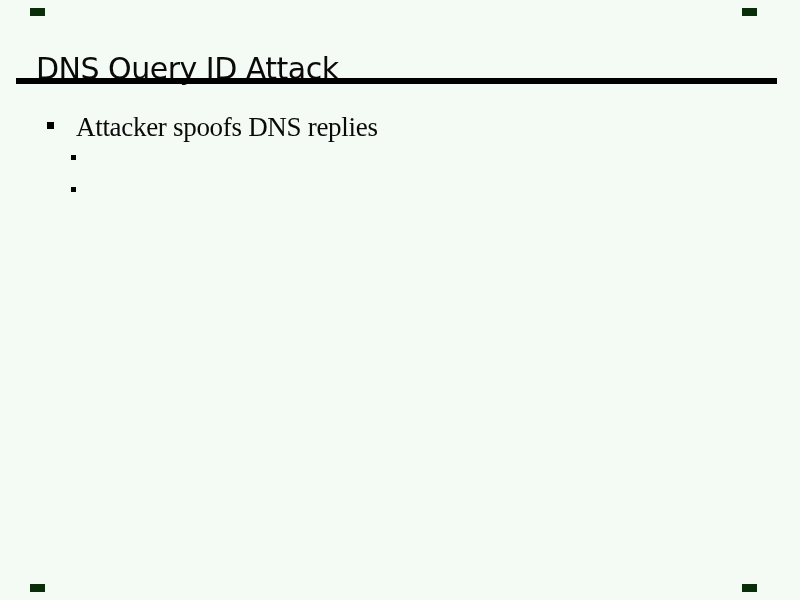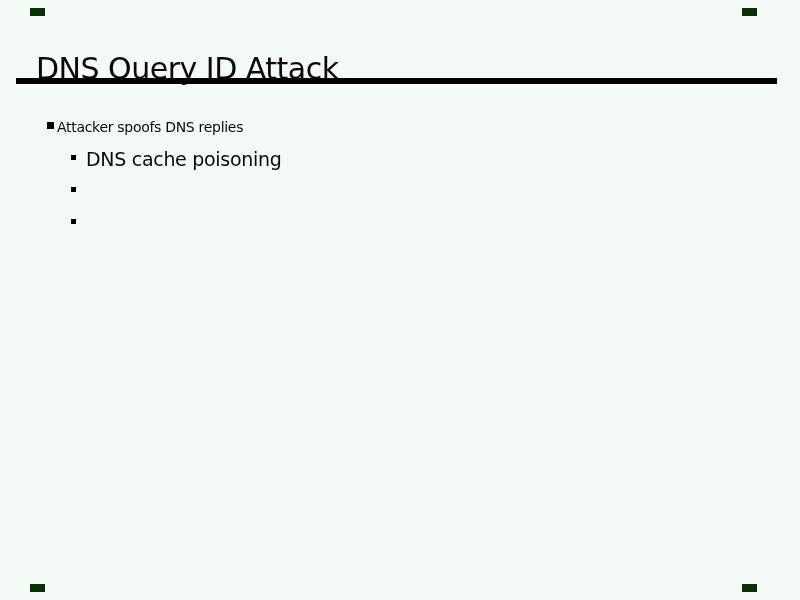--- a/index.html
+++ b/index.html
@@ -76,22 +76,23 @@
     width: 5px;
     height: 5px;
   }
   .line .text {
     position: absolute;
     top: 0;
     line-height: 30px;
     letter-spacing: -0.3px;
   }
   .line.l1 .text {
-    left: 57px;
-    font-size: 14px;
+    left: 76px;
+    font-size: 27px;
+    font-family: Liberation Serif, serif;
   }
   .line.l2 .text {
     left: 86px;
     font-size: 19px;
   }
 </style>
 </head>
 <body>
 
 <div class="slide" style="background: rgb(244, 250, 244);">
@@ -105,23 +106,19 @@
 
   <div class="title-rule" style="background: rgb(0, 0, 0);"></div>
 
   <div class="bullets">
       <div class="line l1">
         <span class="marker"></span>
         <span class="text">Attacker spoofs DNS replies</span>
       </div>
       <div class="line l2">
         <span class="marker"></span>
-        <span class="text">DNS cache poisoning</span>
-      </div>
-      <div class="line l2">
-        <span class="marker"></span>
       </div>
       <div class="line l2">
         <span class="marker"></span>
       </div>
     </div>
 
 </div>
 
 </body></html>

